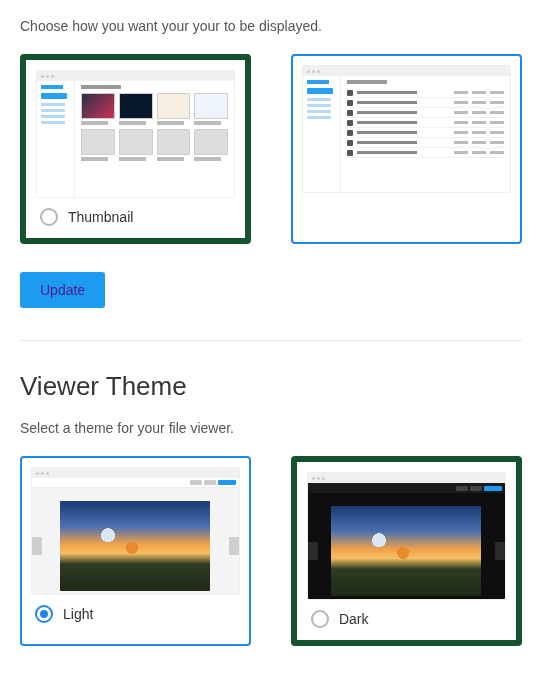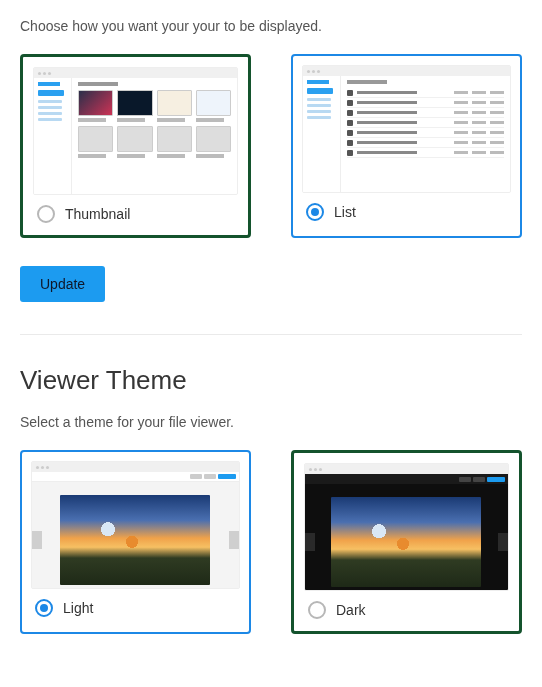--- a/index.html
+++ b/index.html
@@ -15,21 +15,21 @@
     color: #555;
     margin-bottom: 20px;
   }
   .options-row {
     display: flex;
     gap: 40px;
     margin-bottom: 28px;
   }
   .option-card {
     width: 232px;
-    border: 3px solid #14532d;
+    border: 6px solid #14532d;
     border-radius: 4px;
     padding: 10px 10px 12px 10px;
     cursor: pointer;
   }
   .option-card.selected {
     border: 2px solid #1c88e6;
     padding: 9px 9px 11px 9px;
   }
   .preview {
     height: 128px;
@@ -56,21 +56,21 @@
   .radio.checked { border-color: #1c88e6; }
   .radio.checked::after {
     content: "";
     width: 8px; height: 8px;
     background: #1c88e6;
     border-radius: 50%;
   }
   .radio-label { font-size: 14px; color: #333; }
   .btn-primary {
     background: #1c9bf0;
-    color: #0f172a;
+    color: #4c1d95;
     border: none;
     padding: 10px 20px;
     font-size: 14px;
     border-radius: 3px;
     cursor: pointer;
   }
   .divider {
     border: none;
     border-top: 1px solid #eaeaea;
     margin: 32px 0 30px 0;
@@ -289,24 +289,20 @@
               <div class="ic"></div>
               <div class="nm"></div>
               <div class="sp"></div>
               <div class="m"></div>
               <div class="m"></div>
               <div class="m"></div>
             </div>
         </div>
       </div>
     </div>
-    <div class="radio-row">
-      <span class="radio checked"></span>
-      <span class="radio-label">List</span>
-    </div>
   </div>
 
 </div>
 
 <button class="btn-primary">Update</button>
 
 <hr class="divider">
 
 
 <h2 class="section-title">Viewer Theme</h2>

